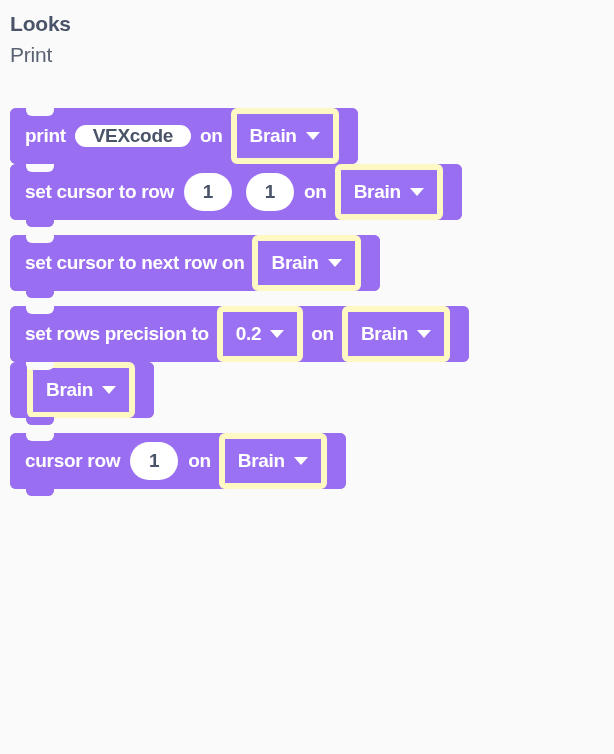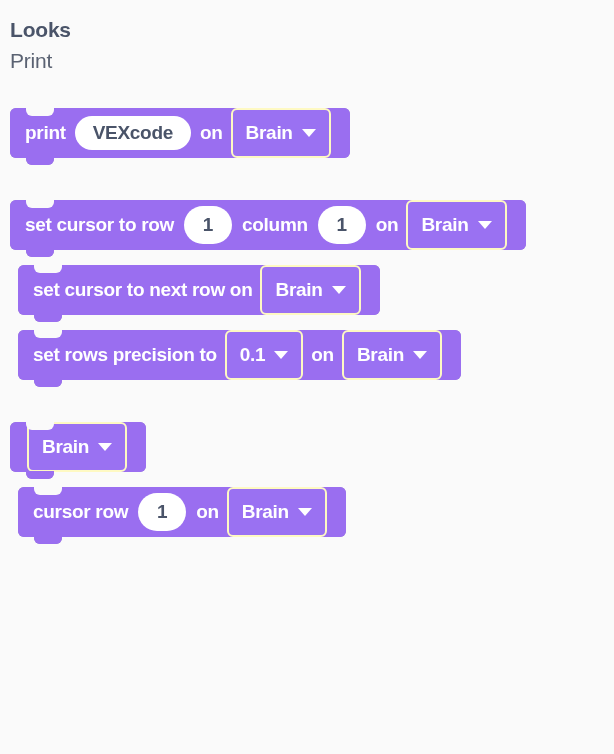--- a/index.html
+++ b/index.html
@@ -12,21 +12,21 @@
     background: #fafafa;
     font-family: "Liberation Sans", sans-serif;
     overflow: hidden;
     position: relative;
   }
 
   
   .palette-header {
     position: absolute;
     left: 10px;
-    top: 16px;
+    top: 10px;
     width: 590px;
   }
   .category-title {
     font-size: 21px;
     font-weight: bold;
     color: #4a5469;
     line-height: 28px;
     letter-spacing: -0.2px;
   }
   .subcategory-title {
@@ -42,22 +42,22 @@
   .blocks {
     position: absolute;
     left: 10px;
     top: 108px;
     width: 600px;
   }
 
   .block-wrap {
     position: relative;
   }
-  .block-wrap.gap-large { margin-top: 42px; }
-  .block-wrap.gap-small { margin-top: 15px; margin-left: 8px; }
+  .block-wrap.gap-large { }
+  .block-wrap.gap-small { margin-top: 15px; }
   .block-wrap.first { margin-top: 0; }
 
   
   .block {
     position: relative;
     display: inline-flex;
     align-items: center;
     min-height: 48px;
     padding: 0 14px 0 12px;
     background: #9a6ef0;
@@ -101,21 +101,21 @@
   
   .text-input {
     display: inline-flex;
     align-items: center;
     justify-content: center;
     background: #ffffff;
     color: #4a5469;
     font-size: 19px;
     font-weight: bold;
     letter-spacing: -0.3px;
-    height: 34px;
+    height: 22px;
     padding: 0 18px;
     border-radius: 17px;
     margin: 0 6px;
     white-space: nowrap;
     box-sizing: border-box;
   }
   .num-input {
     display: inline-flex;
     align-items: center;
     justify-content: center;
@@ -130,22 +130,22 @@
     margin: 0 7px;
     box-sizing: border-box;
   }
 
   
   .dropdown {
     display: inline-flex;
     align-items: center;
     gap: 9px;
     background: #9a71f2;
-    border: 2px solid #fef9c3;
-    height: 50px;
+    border: 6px solid #fef9c3;
+    height: 56px;
     padding: 6px 13px;
     border-radius: 6px;
     margin: 0 5px;
     box-sizing: border-box;
     cursor: pointer;
   }
   .dropdown-label {
     color: #ffffff;
     font-size: 19px;
     font-weight: bold;
@@ -175,39 +175,38 @@
         <span class="text-input">VEXcode</span>
         <span class="block-label">on</span>
         <span class="dropdown">
           <span class="dropdown-label">Brain</span>
           <span class="caret"></span>
         </span>
       </div></div>
     <div class="block-wrap gap-large"><div class="block">
         <span class="block-label">set cursor to row</span>
         <span class="num-input">1</span>
-        <span class="block-label">column</span>
         <span class="num-input">1</span>
         <span class="block-label">on</span>
         <span class="dropdown">
           <span class="dropdown-label">Brain</span>
           <span class="caret"></span>
         </span>
       </div></div>
     <div class="block-wrap gap-small"><div class="block">
         <span class="block-label">set cursor to next row on</span>
         <span class="dropdown">
           <span class="dropdown-label">Brain</span>
           <span class="caret"></span>
         </span>
       </div></div>
     <div class="block-wrap gap-small"><div class="block">
         <span class="block-label">set rows precision to</span>
         <span class="dropdown">
-          <span class="dropdown-label">0.1</span>
+          <span class="dropdown-label">0.2</span>
           <span class="caret"></span>
         </span>
         <span class="block-label">on</span>
         <span class="dropdown">
           <span class="dropdown-label">Brain</span>
           <span class="caret"></span>
         </span>
       </div></div>
     <div class="block-wrap gap-large"><div class="block">
         <span class="dropdown">

